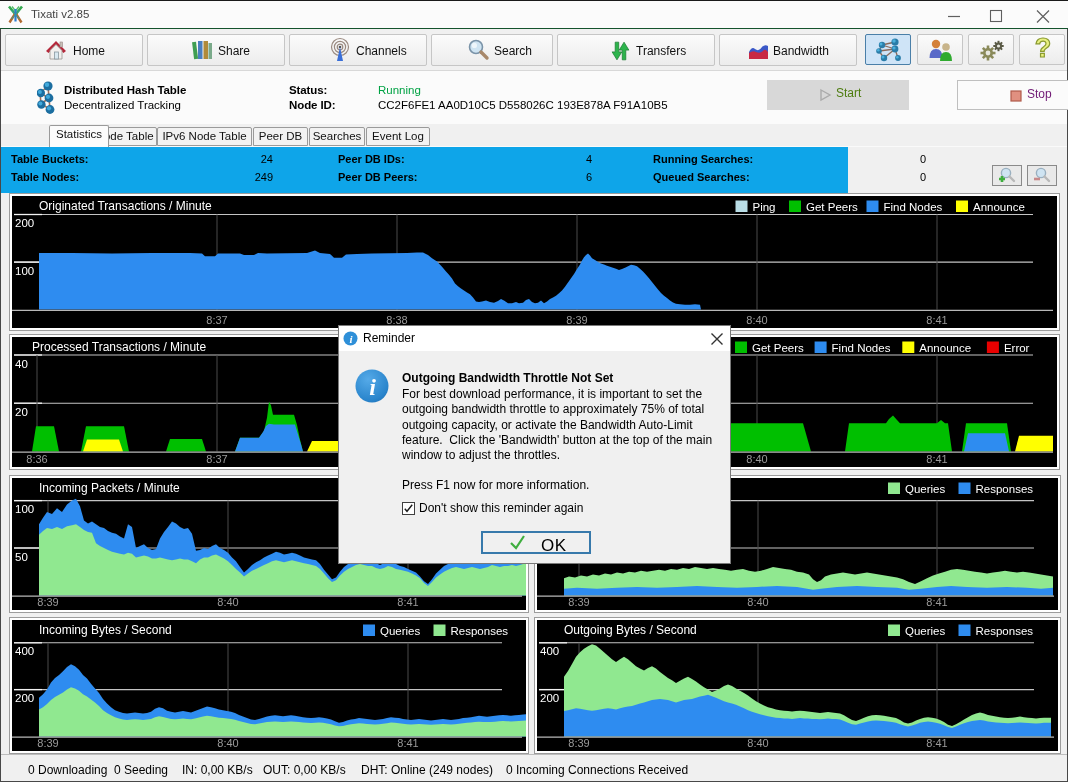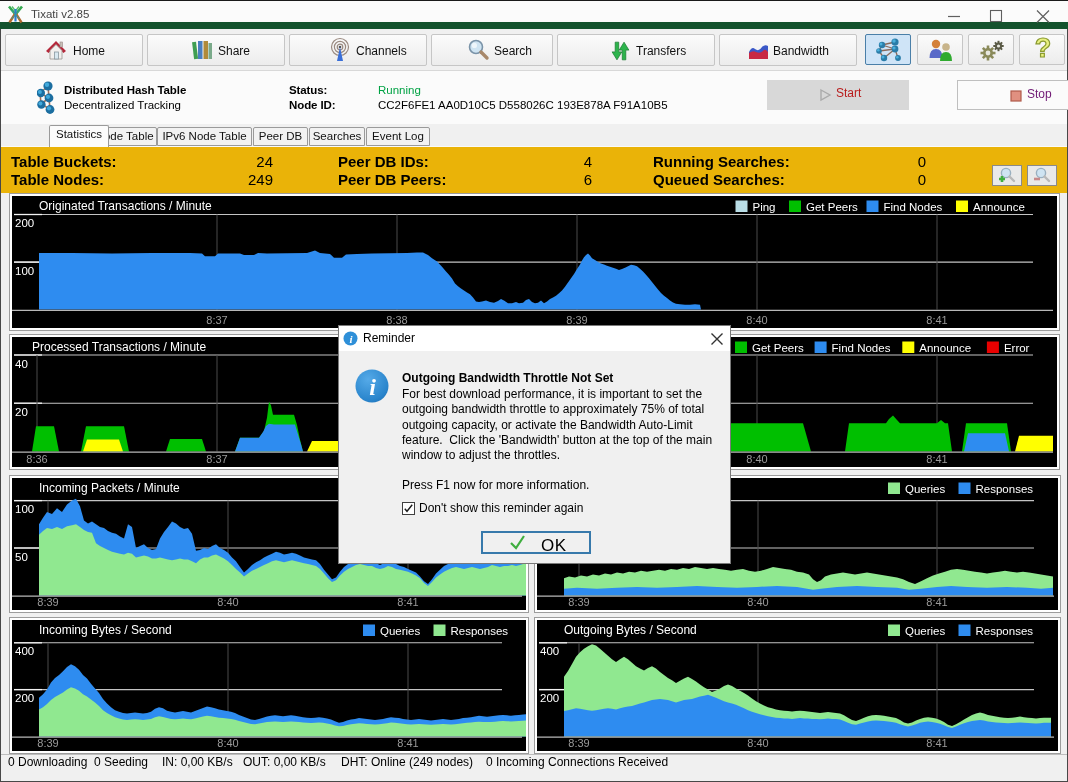--- a/index.html
+++ b/index.html
@@ -1,47 +1,47 @@
 <!DOCTYPE html>
 <html><head><meta charset="utf-8">
 <style>
 * { margin:0; padding:0; box-sizing:border-box; }
 html,body { width:1068px; height:782px; overflow:hidden; }
 body { font-family:"Liberation Sans", sans-serif; background:#f0f0f0; }
 #win { position:relative; width:1068px; height:782px; background:#f0f0f0;
   border-left:1px solid #484848; border-right:1px solid #484848; border-bottom:1px solid #484848; }
 #titlebar { position:absolute; left:-1px; top:0; width:1068px; height:29px; background:#fbfbfb;
-  border-top:1px solid #1a1a1a; border-bottom:7px solid #14532d; }
+  border-top:1px solid #1a1a1a; border-bottom:1px solid #14532d; }
 #titletxt { position:absolute; left:31px; top:7px; font-size:11.5px; color:#444444; }
 .tbtn { position:absolute; top:34px; height:32px; background:linear-gradient(#fbfbfb,#ececec);
   border:1px solid #c6c6c6; border-radius:2px; }
 .tbtn .lbl { position:absolute; top:9px; font-size:12px; color:#111; }
 .sqbtn { position:absolute; top:34px; width:46px; height:31px; background:linear-gradient(#fbfbfb,#ececec);
   border:1px solid #c6c6c6; border-radius:2px; }
 #dhtbtn { background:#cfe4f7; border:1px solid #4a7fa8; }
 #header { position:absolute; left:0; top:70px; width:1066px; height:54px; background:#fbfbfb;
   border-top:1px solid #d8d8d8; }
 #header .b { font-weight:bold; font-size:11.5px; color:#000; position:absolute; letter-spacing:-0.1px; }
 #header .r { font-size:11.5px; color:#000; position:absolute; }
 .hbtn { position:absolute; font-size:12px; }
-#startbtn { left:766px; top:80px; width:142px; height:30px; background:#d8d8d8; color:#b91c1c; }
+#startbtn { left:766px; top:80px; width:142px; height:30px; background:#d8d8d8; color:#4d7c0f; }
 #stopbtn { left:912px; top:80px; width:148px; height:30px; background:#fbfbfb; border:1px solid #bfbfbf; color:#701a75;margin-left:44px; }
 #tabstrip { position:absolute; left:0; top:124px; width:1066px; height:23px; background:#f0f0f0; }
 .tab { position:absolute; top:3px; height:19px; background:#f2f2f2; border:1px solid #9a9a9a;
   font-size:11.5px; color:#111; text-align:center; line-height:17px; white-space:nowrap; border-radius:2px 2px 0 0; }
 .tab.active { top:1px; height:22px; background:#fcfcfc; border-bottom:none; z-index:2;margin-left:44px; }
-#stats { position:absolute; left:0; top:147px; width:1066px; height:46px; background:#eab308; font-size:15px; }
+#stats { position:absolute; left:0; top:147px; width:847px; height:46px; background:#0ea5e9; font-size:11px; }
 #stats .lb { position:absolute; font-weight:bold; }
 #stats .vl { position:absolute; text-align:right; }
 .chartbox { position:absolute; border:1px solid #9c9c9c; background:#000; padding:2px;
   box-shadow: inset 0 0 0 2px #ffffff; }
 .chartbox svg { position:relative; font-family:"Liberation Sans", sans-serif; }
 #statusbar { position:absolute; left:0; top:754px; width:1066px; height:26px; background:#f0f0f0;
   border-top:1px solid #bdbdbd; font-size:12px; color:#000; }
-#statusbar span { position:absolute; top:0; }
+#statusbar span { position:absolute; top:8px;margin-left:20px; }
 #watermark { position:absolute; left:466px; top:780px; z-index:40; font-size:24px; font-weight:bold;
   letter-spacing:-0.8px; color:rgba(250,250,250,0.85); -webkit-text-stroke:1.1px rgba(95,95,95,0.85); }
 #dialog { position:absolute; left:337px; top:325px; width:393px; height:239px; background:#f0f0f0;
   border:1px solid #7a7a7a; z-index:60; }
 #dlgtitle { position:absolute; left:0; top:0; width:100%; height:25px; background:#ffffff; }
 #dlgtitle .t { position:absolute; left:24px; top:5px; font-size:12px; color:#000; }
 #dlghead { position:absolute; left:63px; top:45px; font-size:12px; font-weight:bold; color:#000; white-space:nowrap; }
 #dlgbody { position:absolute; left:63px; top:61px; font-size:12px; color:#000; line-height:15.3px; white-space:nowrap; }
 #dlgf1 { position:absolute; left:63px; top:152px; font-size:12px; color:#000; white-space:nowrap; }
 #dlgchk { position:absolute; left:63px; top:175px; font-size:12px; color:#000; white-space:nowrap; }

